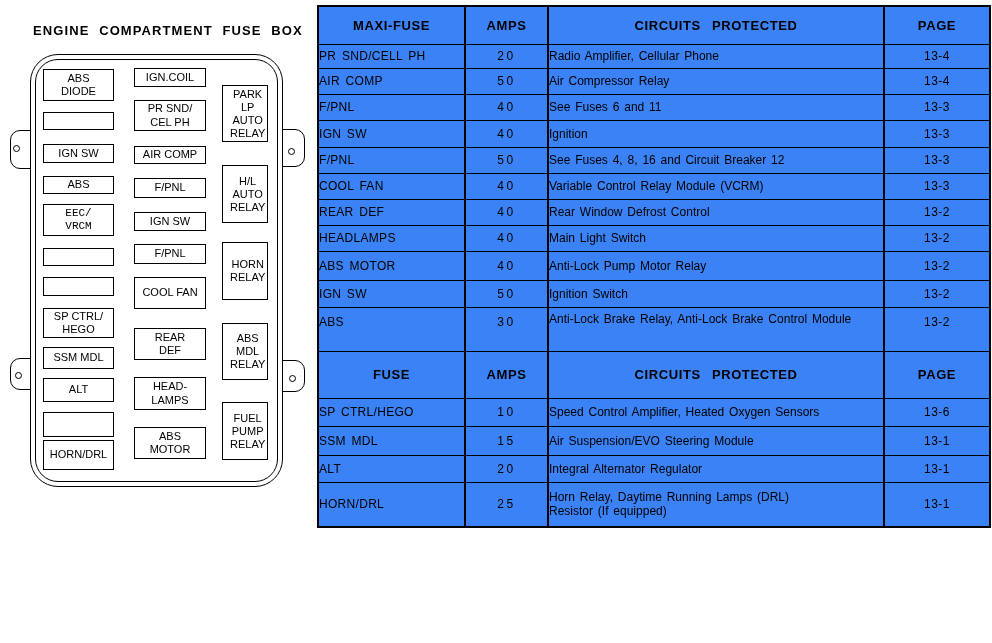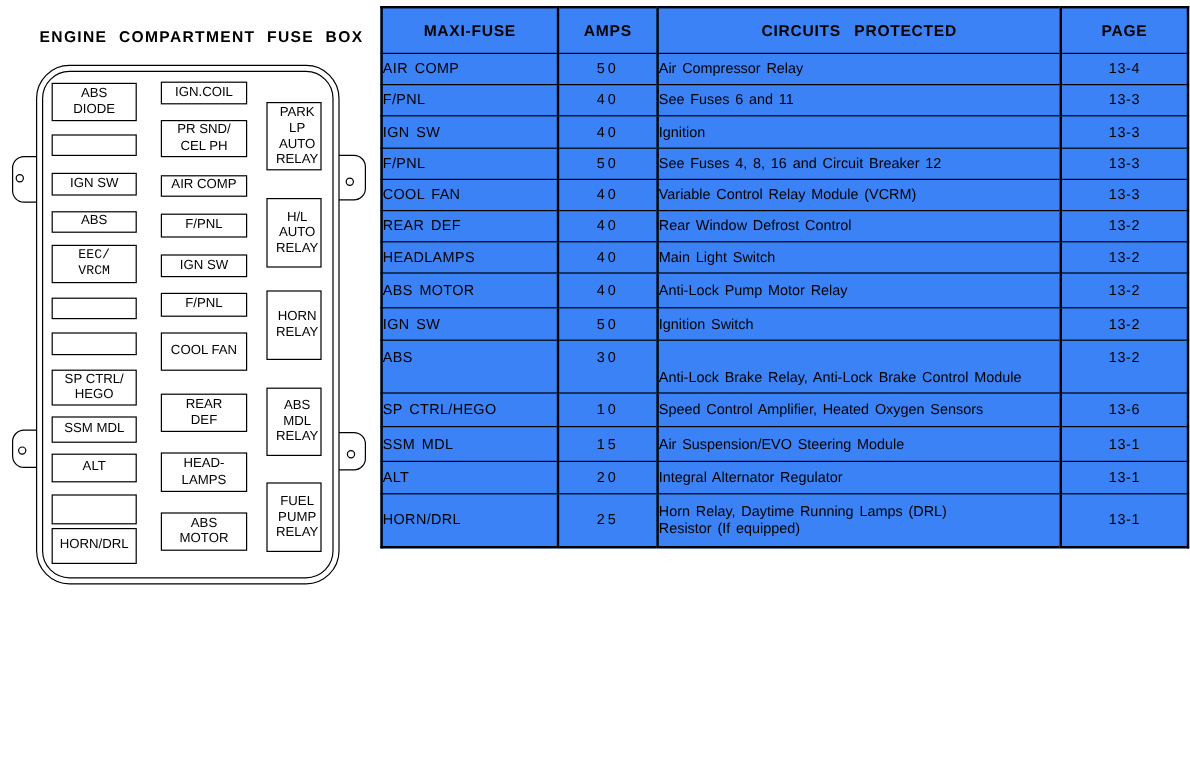--- a/index.html
+++ b/index.html
@@ -37,21 +37,21 @@
   .fuse-table th{font-size:13px;font-weight:bold;text-align:center;
                  letter-spacing:0.6px;word-spacing:7px;}
   .fuse-table td{font-size:12px;}
   .b2{border-left:2px solid #000 !important;}
   .c-fuse{padding-left:11px;letter-spacing:0.3px;word-spacing:2px;}
   .c-amps{text-align:center;letter-spacing:2.5px;}
   .c-circ{padding:2px 3px 2px 10px;white-space:pre-line;line-height:14px;word-spacing:1.5px;}
   .c-page{text-align:center;letter-spacing:0.5px;}
   tr.va-top td{vertical-align:top;}
   tr.va-top .c-fuse,tr.va-top .c-amps,tr.va-top .c-page{padding-top:7px;}
-  tr.va-top .c-circ{padding-top:23px;}
+  tr.va-top .c-circ{padding-top:4px;}
 </style>
 </head>
 <body>
 
 <div class="stage">
 
   <section class="diagram">
     <h1 class="d-title">ENGINE COMPARTMENT FUSE BOX</h1>
 
     <div class="tab tab-l" style="top:118px;height:39px;"></div>
@@ -122,20 +122,26 @@
         <col class="w-circ">
         <col class="w-page">
     </colgroup>
     <tbody>
       <tr style="height:38px;">
         <th>MAXI-FUSE</th>
         <th class="b2">AMPS</th>
         <th class="b2">CIRCUITS PROTECTED</th>
         <th class="b2">PAGE</th>
       </tr>
+      <tr style="height:24px;">
+        <td class="c-fuse">PR SND/CELL PH</td>
+        <td class="c-amps b2">20</td>
+        <td class="c-circ b2">Radio Amplifier, Cellular Phone</td>
+        <td class="c-page b2">13-4</td>
+      </tr>
       <tr style="height:26px;">
         <td class="c-fuse">AIR COMP</td>
         <td class="c-amps b2">50</td>
         <td class="c-circ b2">Air Compressor Relay</td>
         <td class="c-page b2">13-4</td>
       </tr>
       <tr style="height:26px;">
         <td class="c-fuse">F/PNL</td>
         <td class="c-amps b2">40</td>
         <td class="c-circ b2">See Fuses 6 and 11</td>
@@ -183,20 +189,26 @@
         <td class="c-circ b2">Ignition Switch</td>
         <td class="c-page b2">13-2</td>
       </tr>
       <tr class="va-top" style="height:44px;">
         <td class="c-fuse">ABS</td>
         <td class="c-amps b2">30</td>
         <td class="c-circ b2">Anti-Lock Brake Relay, Anti-Lock Brake Control Module</td>
         <td class="c-page b2">13-2</td>
       </tr>
 
+      <tr style="height:47px;">
+        <th>FUSE</th>
+        <th class="b2">AMPS</th>
+        <th class="b2">CIRCUITS PROTECTED</th>
+        <th class="b2">PAGE</th>
+      </tr>
       <tr style="height:28px;">
         <td class="c-fuse">SP CTRL/HEGO</td>
         <td class="c-amps b2">10</td>
         <td class="c-circ b2">Speed Control Amplifier, Heated Oxygen Sensors</td>
         <td class="c-page b2">13-6</td>
       </tr>
       <tr style="height:29px;">
         <td class="c-fuse">SSM MDL</td>
         <td class="c-amps b2">15</td>
         <td class="c-circ b2">Air Suspension/EVO Steering Module</td>

